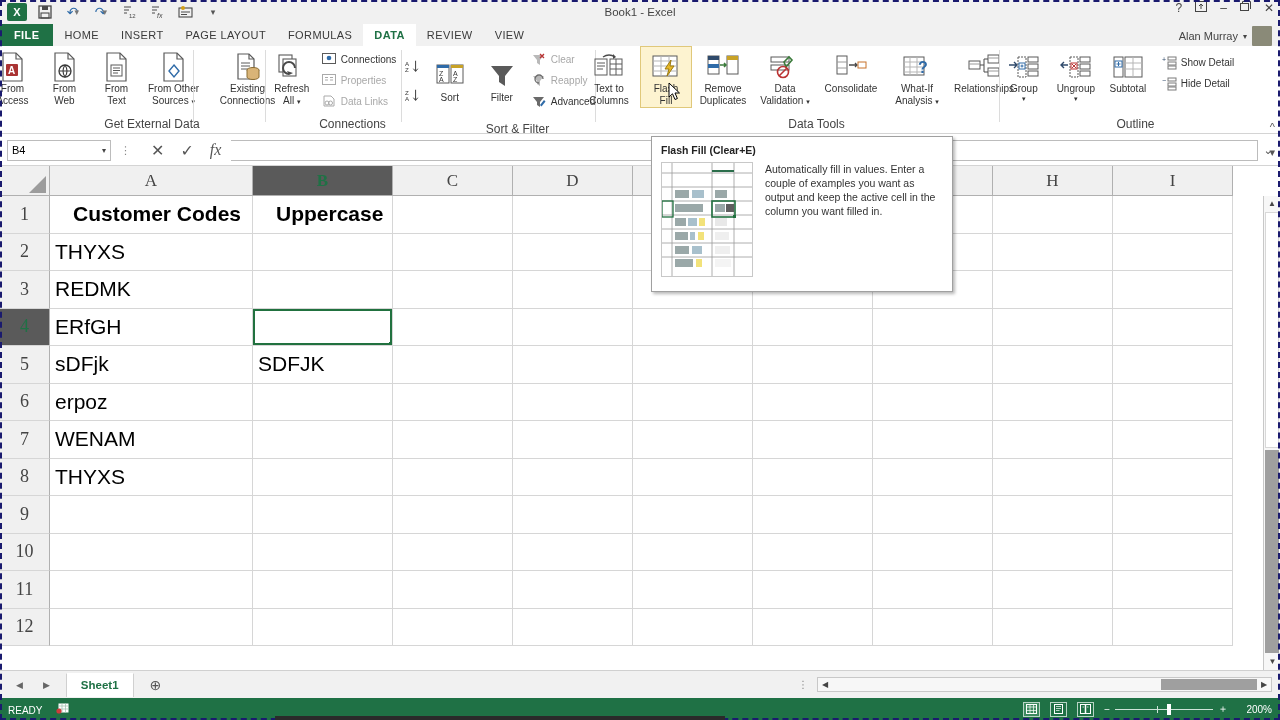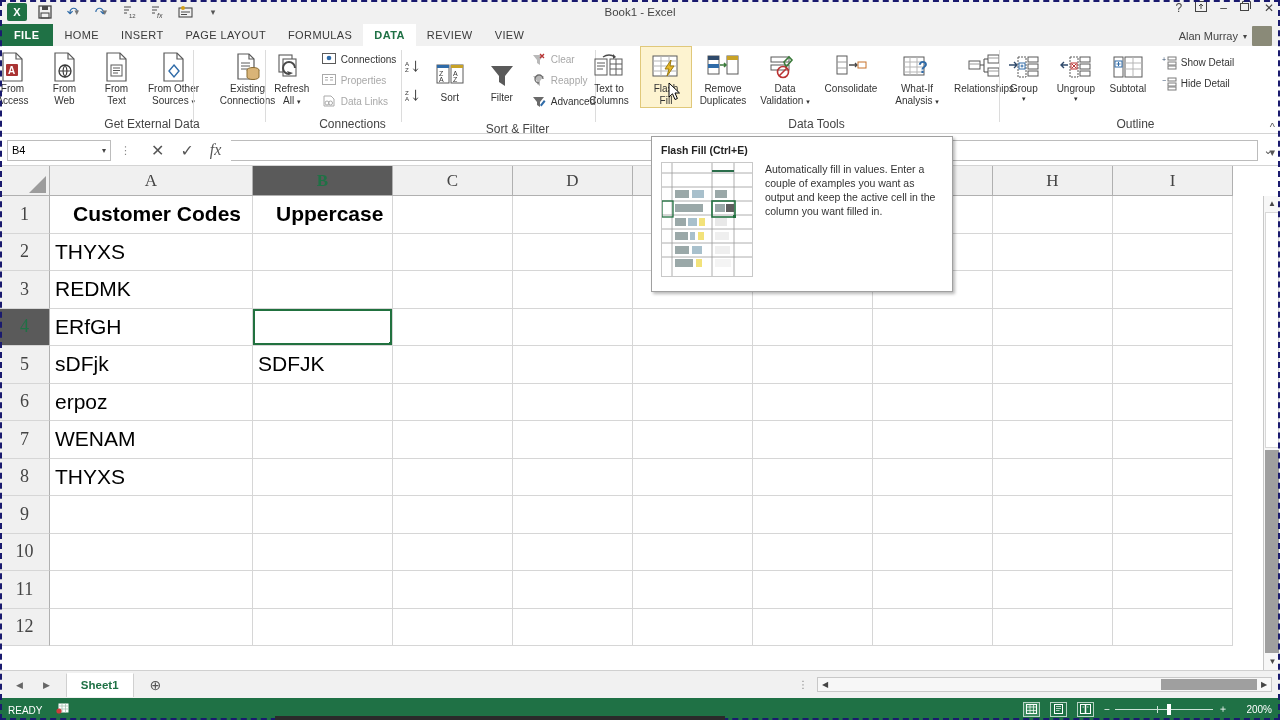--- a/index.html
+++ b/index.html
@@ -864,21 +864,21 @@
 
   <div class="vscroll">
     <div class="vsb-arrow">▲</div>
     <div class="vsb-thumb"></div>
     <div class="vsb-track-low"></div>
     <div class="vsb-arrow" style="position:absolute;bottom:0;width:17px;">▼</div>
   </div>
   <div class="fbar-expand">▾</div>
 
   <div class="tooltip">
-    <div class="tt-title">Flash Fill (Ctrl+E)</div>
+    <div class="tt-title">Flash Fill (Clear+E)</div>
     <div class="tt-body">
       <div class="tt-art">
         <svg width="90" height="113" viewBox="0 0 90 113">
           <rect x="0" y="0" width="90" height="113" fill="#fff"></rect>
           <g stroke="#9a9a9a" stroke-width="0.8">
             <path d="M0 10 H90 M0 24 H90 M0 38 H90 M0 52 H90 M0 66 H90 M0 80 H90 M0 94 H90"></path>
             <path d="M10 0 V113 M50 0 V113 M72 0 V113"></path>
           </g>
           <rect x="50" y="7" width="22" height="2" fill="#2b6e4b"></rect>
           <rect x="13" y="27" width="14" height="8" fill="#9aa8a8"></rect>

